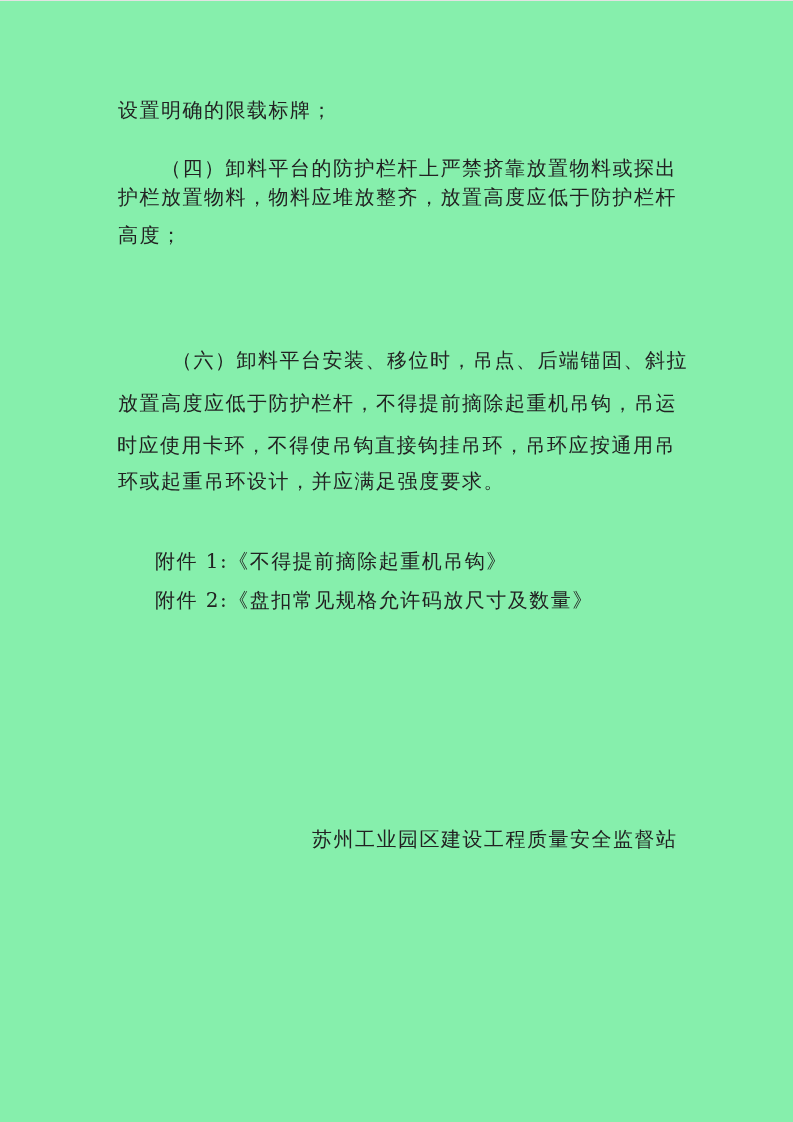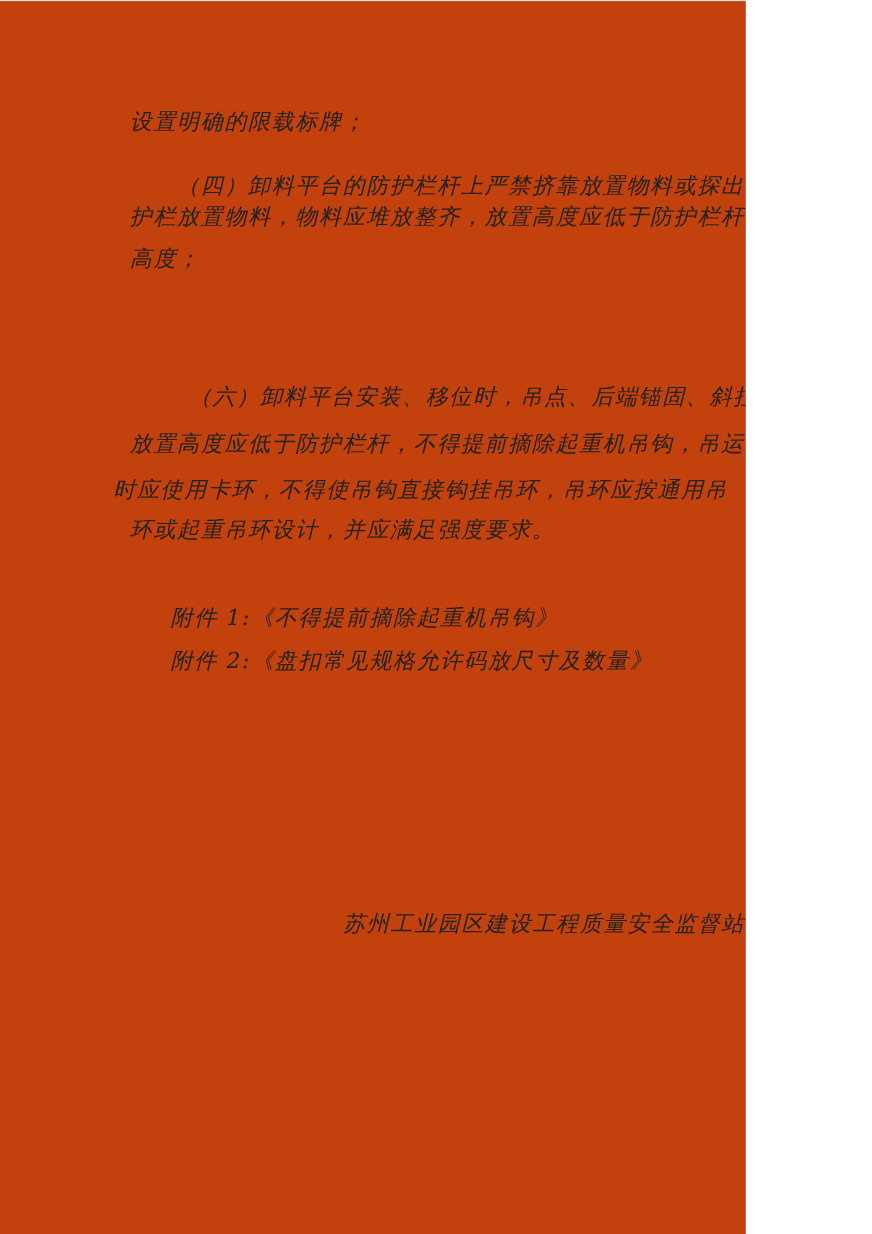--- a/index.html
+++ b/index.html
@@ -2,27 +2,26 @@
 <html><head>
 <meta charset="utf-8">
 <style>
   * { margin: 0; padding: 0; box-sizing: border-box; }
   html, body {
     background: #ffffff;
     font-family: "DejaVu Serif", "Liberation Serif", serif;
   }
   .page {
     position: relative;
-    width: 678px;
+    width: 793px;
     height: 1122px;
-    background: #c2410c;
+    background: #86efac;
     border-top: 1px solid #e3e3e3;
     overflow: hidden;
     color: #222222;
-    font-style: italic;
   }
   .line {
     position: absolute;
     font-size: 20px;
     line-height: 30px;
     letter-spacing: 1.5px;
     white-space: pre;
     color: #222222;
   }
   .sig-date {
@@ -33,21 +32,21 @@
 <body>
 
 <div class="page">
 
   <div class="line" style="top:94px;  left:118px">设置明确的限载标牌；</div>
   <div class="line" style="top:152px; left:161px">（四）卸料平台的防护栏杆上严禁挤靠放置物料或探出</div>
   <div class="line" style="top:181px; left:118px">护栏放置物料，物料应堆放整齐，放置高度应低于防护栏杆</div>
   <div class="line" style="top:219px; left:118px">高度；</div>
   <div class="line" style="top:344px; left:172px">（六）卸料平台安装、移位时，吊点、后端锚固、斜拉</div>
   <div class="line" style="top:387px; left:118px">放置高度应低于防护栏杆，不得提前摘除起重机吊钩，吊运</div>
-  <div class="line" style="top:429px; left:103px">时应使用卡环，不得使吊钩直接钩挂吊环，吊环应按通用吊</div>
+  <div class="line" style="top:429px; left:117px">时应使用卡环，不得使吊钩直接钩挂吊环，吊环应按通用吊</div>
   <div class="line" style="top:465px; left:118px">环或起重吊环设计，并应满足强度要求。</div>
 
   <div class="line" style="top:545px; left:155px">附件 1:《不得提前摘除起重机吊钩》</div>
   <div class="line" style="top:584px; left:155px">附件 2:《盘扣常见规格允许码放尺寸及数量》</div>
 
   <div class="line" style="top:823px; left:312px">苏州工业园区建设工程质量安全监督站</div>
 
 </div>
 
 </body></html>

